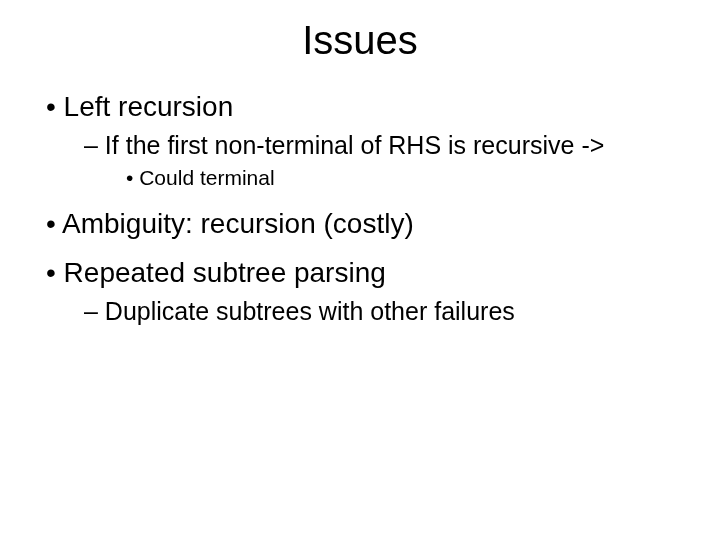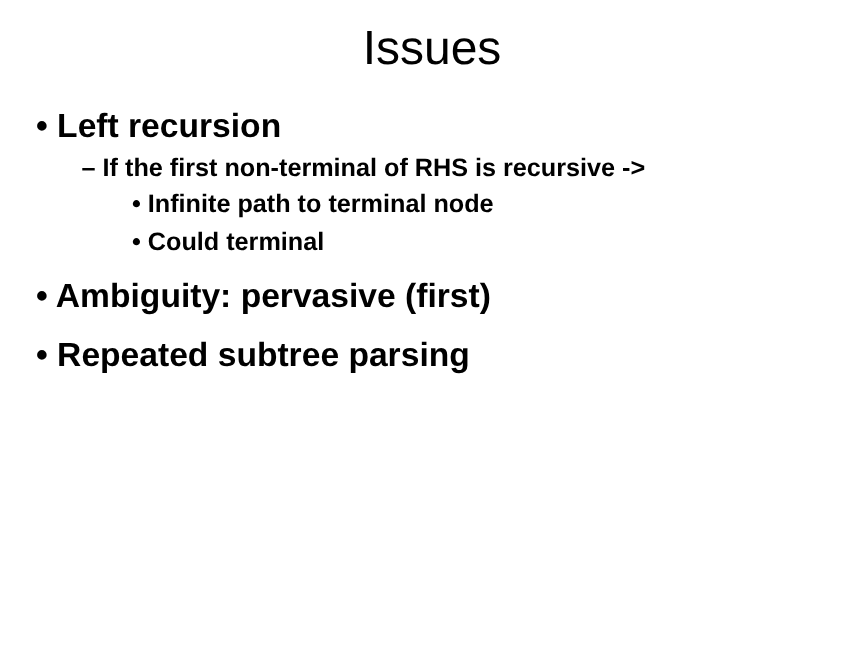--- a/index.html
+++ b/index.html
@@ -17,40 +17,39 @@
     position: relative;
     box-sizing: border-box;
   }
   .title {
     text-align: center;
     font-size: 40px;
     padding-top: 18px;
     padding-bottom: 10px;
   }
   ul {
-    margin: 0;
+    margin: 16px;
     padding: 0;
     list-style: none;
-    font-weight: bold;
   }
   li {
     line-height: 1.25;
   }
   
   .l1 {
     font-size: 28px;
     margin-left: 30px;
     margin-top: 14px;
   }
   .l1::before {
     content: "• ";
   }
   
   .l2 {
-    font-size: 21px;
+    font-size: 25px;
     margin-left: 68px;
     margin-top: 6px;
   }
   .l2::before {
     content: "– ";
   }
   
   .l3 {
     font-size: 21px;
     margin-left: 110px;
@@ -61,18 +60,18 @@
   }
 </style>
 </head>
 <body>
 
 <div class="slide">
   <div class="title">Issues</div>
   <ul>
     <li class="l1">Left recursion</li>
     <li class="l2">If the first non-terminal of RHS is recursive -&gt;</li>
-    <li class="l3">Infinite path to terminal node</li>
     <li class="l3">Could terminal</li>
-    <li class="l1">Ambiguity: pervasive (first)</li>
+    <li class="l1">Ambiguity: recursion (costly)</li>
     <li class="l1">Repeated subtree parsing</li>
+    <li class="l2">Duplicate subtrees with other failures</li>
   </ul>
 </div>
 
 </body></html>

